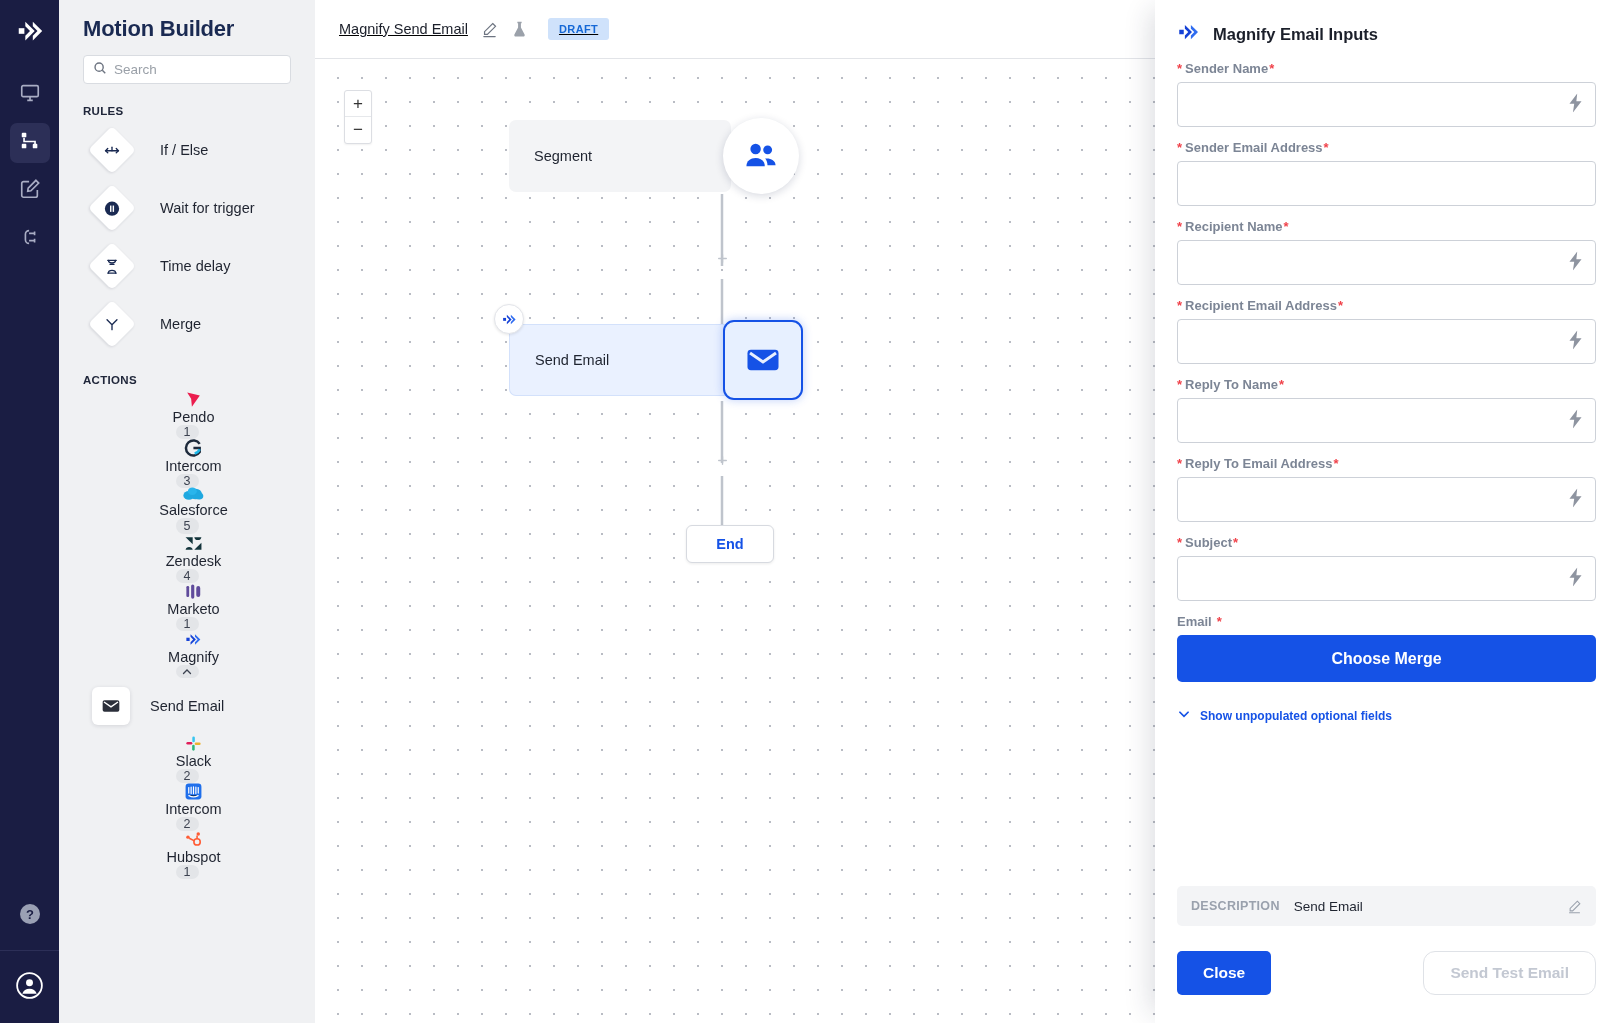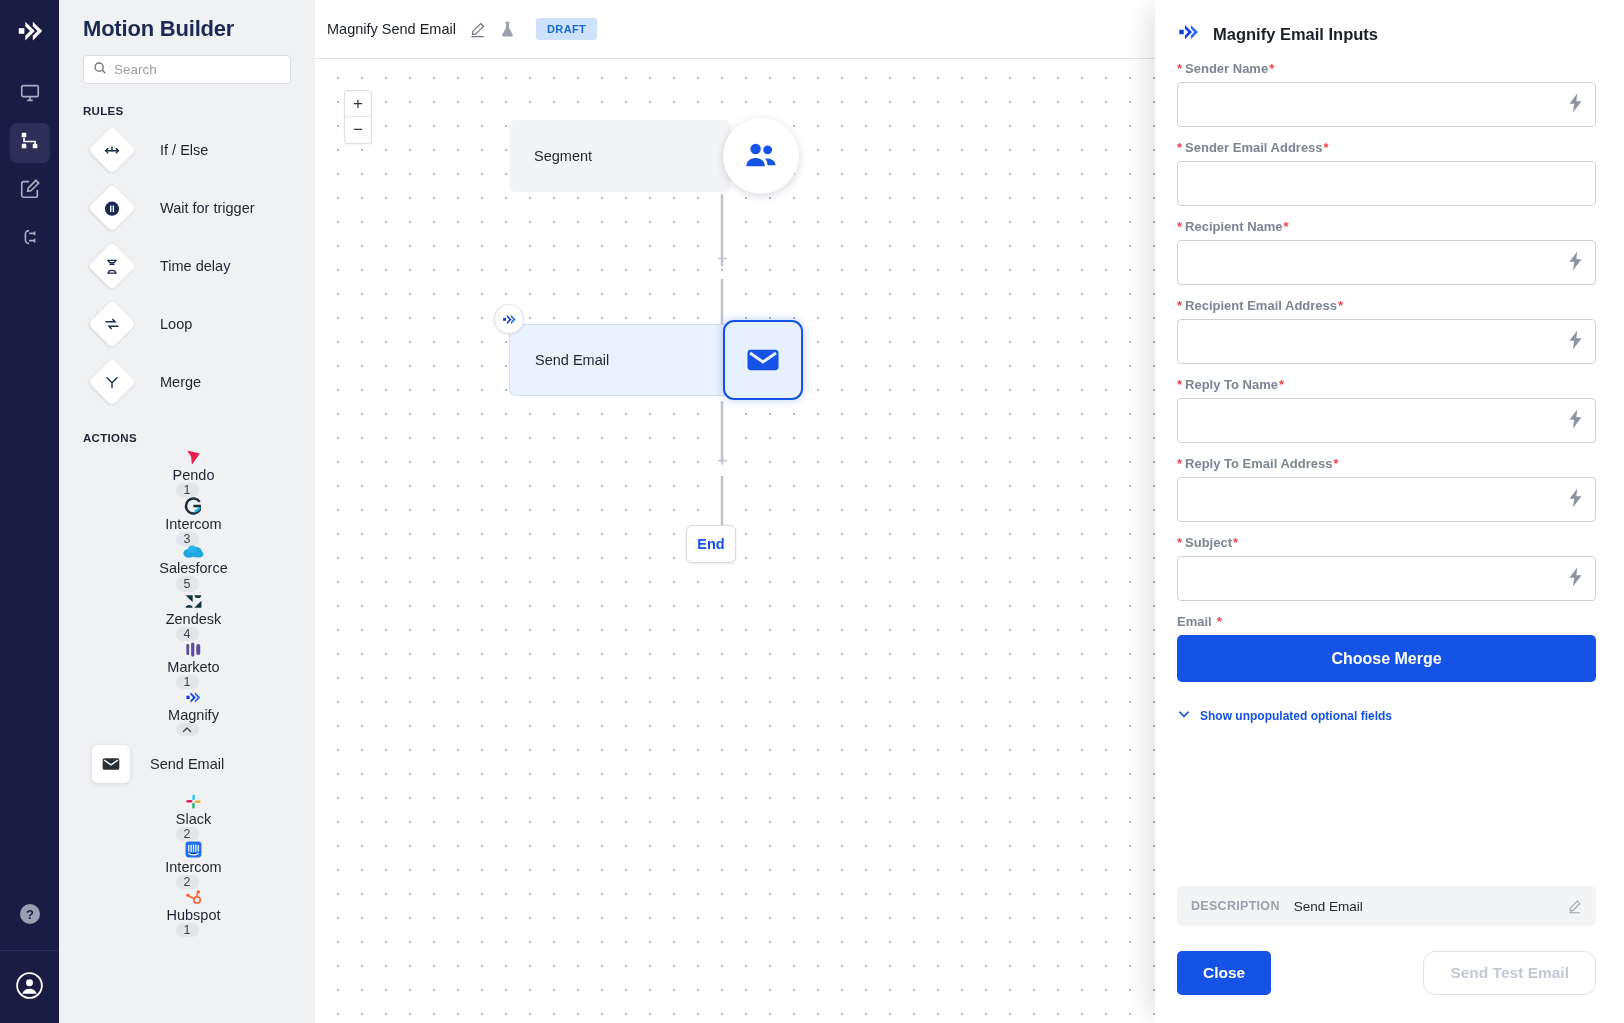--- a/index.html
+++ b/index.html
@@ -85,22 +85,23 @@
     width: 38px; height: 38px; background: #fff; border-radius: 6px;
     box-shadow: 0 1px 4px rgba(20,25,50,.13);
     display:flex; align-items:center; justify-content:center; margin-left: 9px;
   }
   .sub-label { font-size: 14.5px; color: #1f2430; margin-left: 20px; }
 
   
   .topbar {
     position: absolute; left: 315px; top: 0; right: 0; height: 59px;
     background: #fff; border-bottom: 1px solid #e2e4e8;
-    display: flex; align-items: center; padding-left: 12px; gap: 13px;
+    display: flex; align-items: center; padding-left: 24px; gap: 13px;
     z-index: 3;
+    text-decoration: underline;
   }
   .flow-title { font-size: 14.5px; color: #1b1f2a; }
   .icon-btn { cursor: pointer; display: flex; align-items: center; justify-content: center; }
   .draft-badge {
     background: #cfe2fb; color: #1568d6; font-size: 11px; font-weight: bold;
     letter-spacing: 0.4px; padding: 5px 11px; border-radius: 3px; margin-left: 7px;
   }
 
   
   .canvas {
@@ -143,21 +144,21 @@
     margin-left: -8px; z-index: 2;
   }
   .node-tag {
     position: absolute; left: -15px; top: -16px; width: 30px; height: 30px;
     border-radius: 50%; background: #fff; border: 1px solid #e3e5ea;
     box-shadow: 0 1px 3px rgba(0,0,0,.1);
     display:flex; align-items:center; justify-content:center; z-index: 4;
   }
   .connector { position: absolute; }
   .end-node {
-    position: absolute; width: 50px; height: 38px; background: #fff;
+    position: absolute; width: 88px; height: 38px; background: #fff;
     border: 1px solid #d7dae0; border-radius: 6px;
     box-shadow: 0 1px 3px rgba(0,0,0,.08);
     display: flex; align-items: center; justify-content: center;
     font-size: 14.5px; font-weight: bold; color: #1552e6;
   }
 
   
   .panel {
     position: absolute; right: 0; top: 0; width: 469px; height: 1023px;
     background: #fff; z-index: 5;
@@ -325,28 +326,20 @@
     </div>
     <div class="rule-row">
       <span class="diamond">
         <svg width="17" height="17" viewBox="0 0 24 24" fill="none" stroke="#1a2a52" stroke-width="1.9" stroke-linecap="round">
           <path d="M6 3h12M6 21h12"></path>
             <path d="M7 3c0 5 10 5 10 0M7 21c0-5 10-5 10 0"></path>
           <path d="M9.5 8.5h5" stroke-width="2.4"></path>
         </svg>
       </span>
       <span class="rule-label">Time delay</span>
-    </div>
-    <div class="rule-row">
-      <span class="diamond">
-        <svg width="18" height="18" viewBox="0 0 24 24" fill="none" stroke="#1a2a52" stroke-width="1.9" stroke-linecap="round">
-          <path d="M4 9h12l-3-3M20 15H8l3 3"></path>
-        </svg>
-      </span>
-      <span class="rule-label">Loop</span>
     </div>
     <div class="rule-row">
       <span class="diamond">
         <svg width="17" height="17" viewBox="0 0 24 24" fill="none" stroke="#1a2a52" stroke-width="1.9" stroke-linecap="round">
           <path d="M5 5l7 7v7M19 5l-7 7"></path>
         </svg>
       </span>
       <span class="rule-label">Merge</span>
     </div>
 

